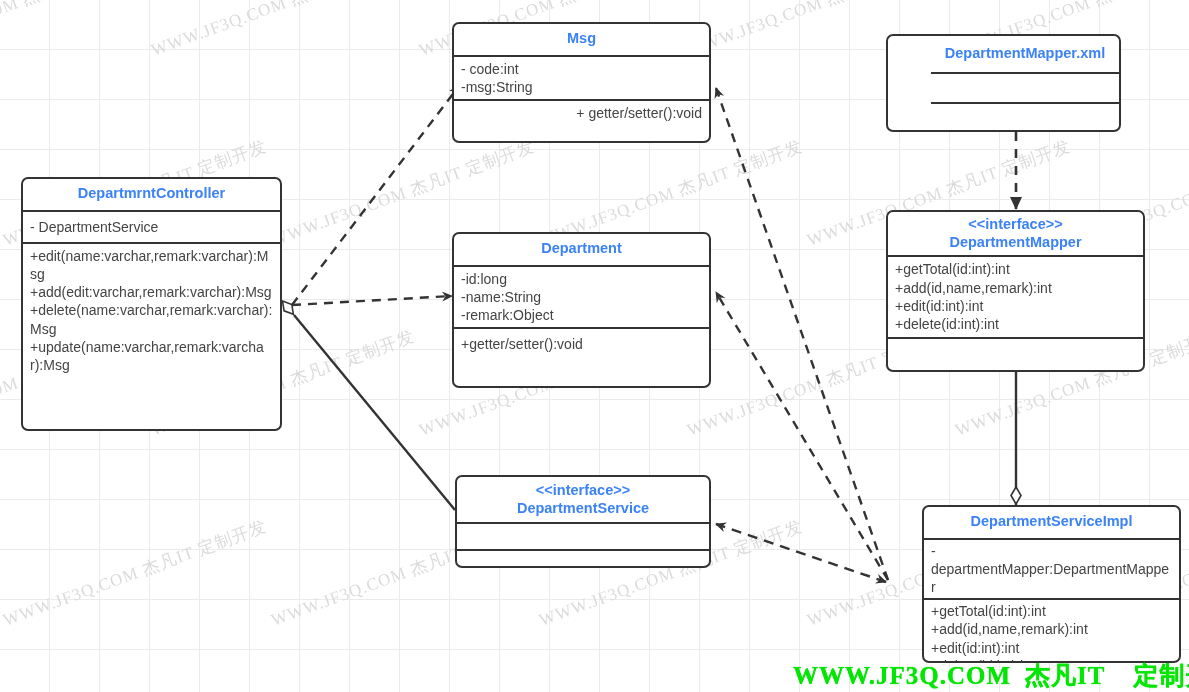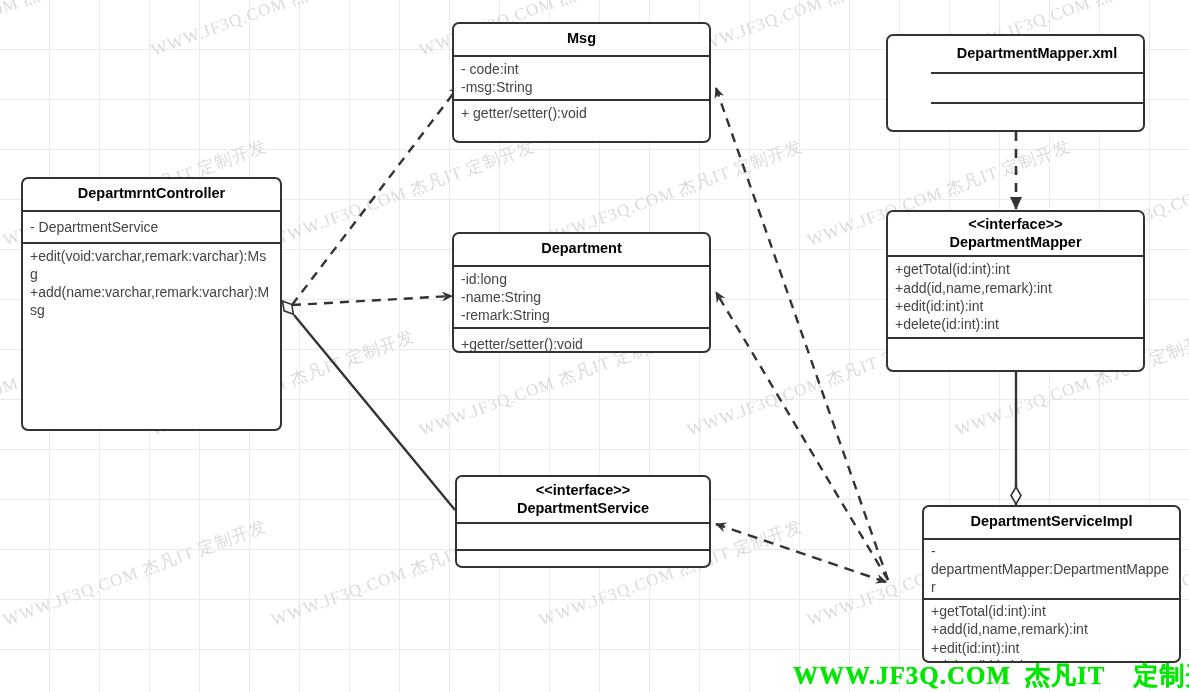--- a/index.html
+++ b/index.html
@@ -61,21 +61,21 @@
     border-bottom: 2px solid #333333;
     padding: 4px 7px;
   }
   .compartment:last-child {
     border-bottom: none;
   }
   .c-title {
     text-align: center;
     font-weight: bold;
     font-size: 14.5px;
-    color: #000000;
+    color: #3b82f6;
     padding: 6px 7px 7px 7px;
     line-height: 1.22;
   }
   .c-title .stereo {
     display: block;
     font-weight: bold;
     letter-spacing: 0px;
   }
   .c-body {
     font-size: 14px;
@@ -166,58 +166,60 @@
 
     <line x1="886" y1="582" x2="716" y2="524" stroke="#333333" stroke-width="2.4" stroke-dasharray="10,7" marker-end="url(#openArrow)" marker-start="url(#openArrowRev)"></line>
   </svg>
 
   <div class="uml-box" style="left:21px; top:177px; width:261px; height:254px;">
     <div class="compartment c-title">DepartmrntController</div>
     <div class="compartment c-body" style="padding-top:6px;padding-bottom:6px;">
       <div>- DepartmentService</div>
     </div>
     <div class="compartment c-body" style="padding-top:3px;">
-      <div>+edit(void:varchar,remark:varchar):Msg</div>
-      <div>+add(name:varchar,remark:varchar):Msg</div>
+      <div>+edit(name:varchar,remark:varchar):Msg</div>
+      <div>+add(edit:varchar,remark:varchar):Msg</div>
+      <div>+delete(name:varchar,remark:varchar):Msg</div>
+      <div>+update(name:varchar,remark:varchar):Msg</div>
     </div>
   </div>
 
   <div class="uml-box" style="left:452px; top:22px; width:259px; height:121px;">
     <div class="compartment c-title">Msg</div>
     <div class="compartment c-body" style="padding-top:3px;padding-bottom:3px;">
       <div>- code:int</div>
       <div>-msg:String</div>
     </div>
-    <div class="compartment c-body" style="padding-top:3px;">
+    <div class="compartment c-body" style="padding-top:3px;text-align:right;">
       <div>+ getter/setter():void</div>
     </div>
   </div>
 
-  <div class="uml-box" style="left:452px; top:232px; width:259px; height:121px;">
+  <div class="uml-box" style="left:452px; top:232px; width:259px; height:156px;">
     <div class="compartment c-title">Department</div>
     <div class="compartment c-body" style="padding-top:3px;padding-bottom:3px;">
       <div>-id:long</div>
       <div>-name:String</div>
-      <div>-remark:String</div>
+      <div>-remark:Object</div>
     </div>
     <div class="compartment c-body" style="padding-top:6px;">
       <div>+getter/setter():void</div>
     </div>
   </div>
 
   <div class="uml-box" style="left:455px; top:475px; width:256px; height:93px;">
     <div class="compartment c-title" style="padding-top:5px;padding-bottom:5px;">
       <span class="stereo">&lt;&lt;interface&gt;&gt;</span>
       <span>DepartmentService</span>
     </div>
     <div class="compartment c-body c-empty" style="height:27px;"></div>
     <div class="compartment c-body c-empty" style="height:22px;"></div>
   </div>
 
-  <div class="uml-box" style="left:886px; top:34px; width:259px; height:98px;padding-left:43px;">
+  <div class="uml-box" style="left:886px; top:34px; width:235px; height:98px;padding-left:43px;">
     <div class="compartment c-title" style="padding-top:9px;padding-bottom:9px;">DepartmentMapper.xml</div>
     <div class="compartment c-body c-empty" style="height:30px;"></div>
     <div class="compartment c-body c-empty" style="height:26px;"></div>
   </div>
 
   <div class="uml-box" style="left:886px; top:210px; width:259px; height:162px;">
     <div class="compartment c-title" style="padding-top:4px;padding-bottom:4px;">
       <span class="stereo">&lt;&lt;interface&gt;&gt;</span>
       <span>DepartmentMapper</span>
     </div>

